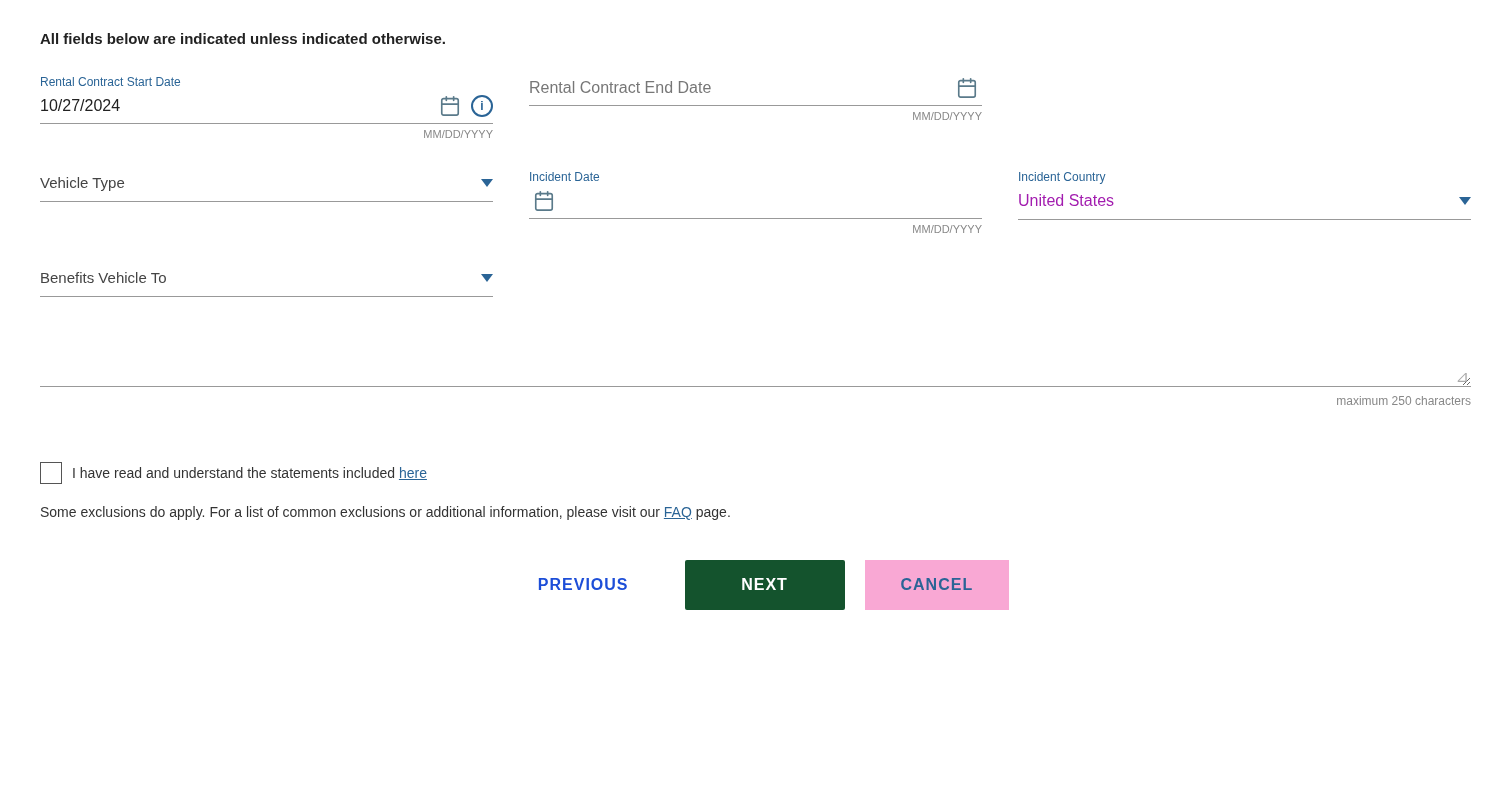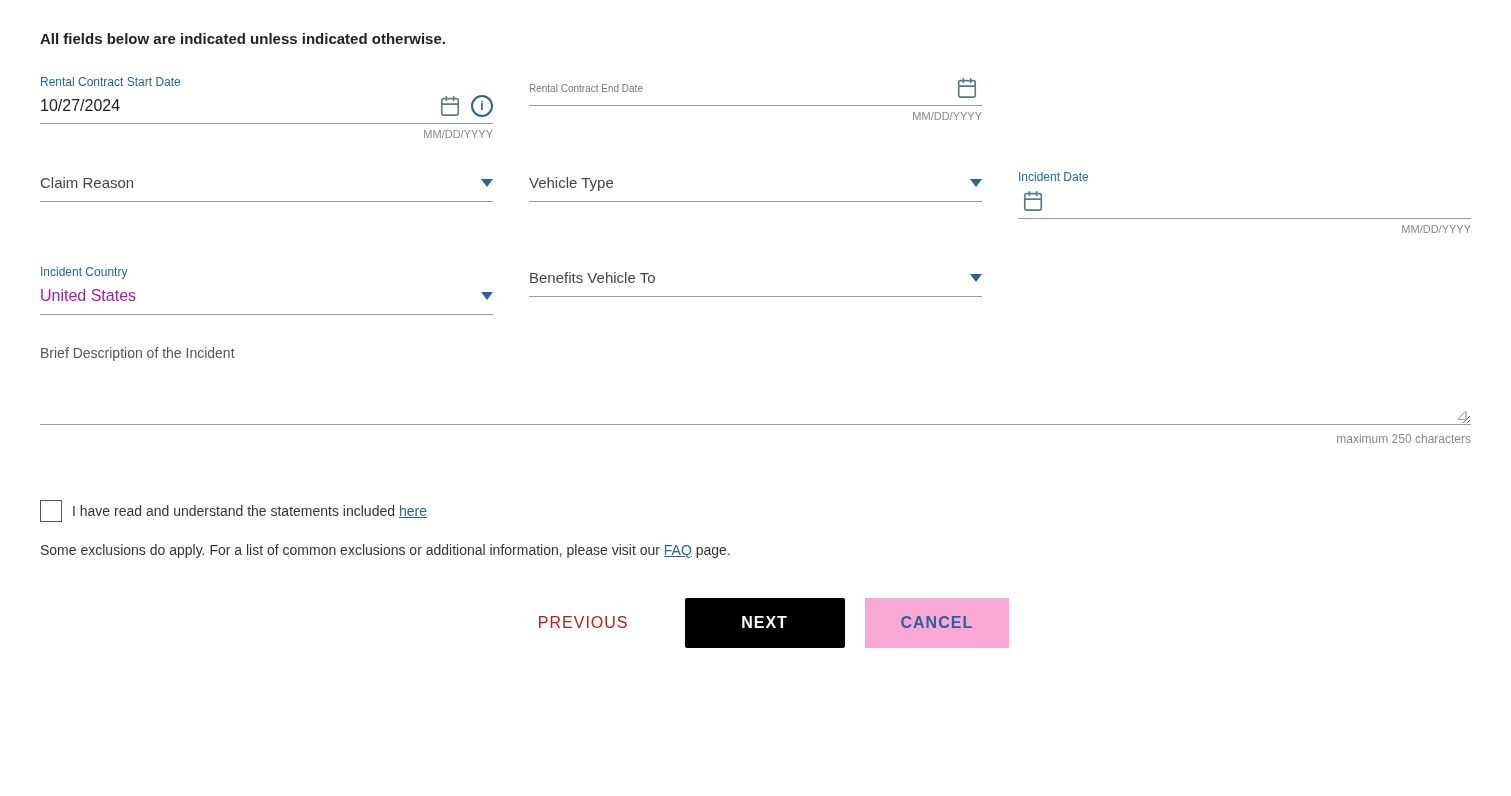--- a/index.html
+++ b/index.html
@@ -49,21 +49,21 @@
       border-bottom: 1.5px solid #999;
       padding-bottom: 4px;
     }
     .date-field-row .date-value {
       flex: 1;
       font-size: 16px;
       color: #222;
     }
     .date-field-row .date-placeholder {
       flex: 1;
-      font-size: 10px;
+      font-size: 16px;
       color: #777;
     }
     .icon-btn {
       background: none;
       border: none;
       cursor: pointer;
       padding: 2px 4px;
       color: #5a7a8a;
       font-size: 18px;
       display: flex;
@@ -178,30 +178,30 @@
     }
     .button-row {
       display: flex;
       justify-content: center;
       gap: 20px;
       margin-top: 30px;
     }
     .btn-previous {
       background: #fff;
       border: none;
-      color: #b91c1c;
-      font-size: 16px;
-      font-weight: normal;
+      color: #1d4ed8;
+      font-size: 16px;
+      font-weight: bold;
       letter-spacing: 1px;
       cursor: pointer;
       padding: 16px 36px;
       text-transform: uppercase;
     }
     .btn-next {
-      background: #000000;
+      background: #14532d;
       border: none;
       color: #fff;
       font-size: 16px;
       font-weight: bold;
       letter-spacing: 1px;
       cursor: pointer;
       padding: 16px 48px;
       border-radius: 2px;
       text-transform: uppercase;
       min-width: 160px;
@@ -252,26 +252,20 @@
           <line x1="8" y1="2" x2="8" y2="6"></line>
           <line x1="3" y1="10" x2="21" y2="10"></line>
         </svg>
       </button>
     </div>
     <div class="field-hint">MM/DD/YYYY</div>
   </div>
 
   <div style="grid-column: 3;"></div>
 
-  <div class="field-group">
-    <div class="select-field">
-      <span class="select-text">Claim Reason</span>
-      <span class="chevron-down"></span>
-    </div>
-  </div>
 
   <div class="field-group">
     <div class="select-field">
       <span class="select-text">Vehicle Type</span>
       <span class="chevron-down"></span>
     </div>
   </div>
 
   <div class="field-group">
     <label class="incident-date-label field-label">Incident Date</label>
@@ -298,21 +292,20 @@
 
 
   <div class="field-group">
     <div class="select-field">
       <span class="select-text">Benefits Vehicle To</span>
       <span class="chevron-down"></span>
     </div>
   </div>
 
   <div class="field-group full-row">
-    <label class="field-label" style="color:#555; font-size:14px;">Brief Description of the Incident</label>
     <div class="textarea-wrapper">
       <textarea class="description-textarea" maxlength="250" style=""></textarea>
       <span class="resize-indicator">⊿</span>
     </div>
     <div class="max-chars">maximum 250 characters</div>
   </div>
 </div>
 
 <div class="checkbox-row">
   <input type="checkbox" class="checkbox-input" id="terms-check" style="">

